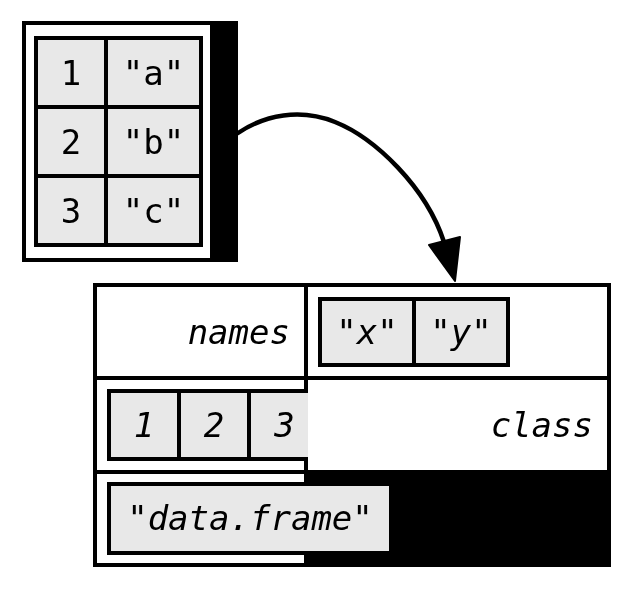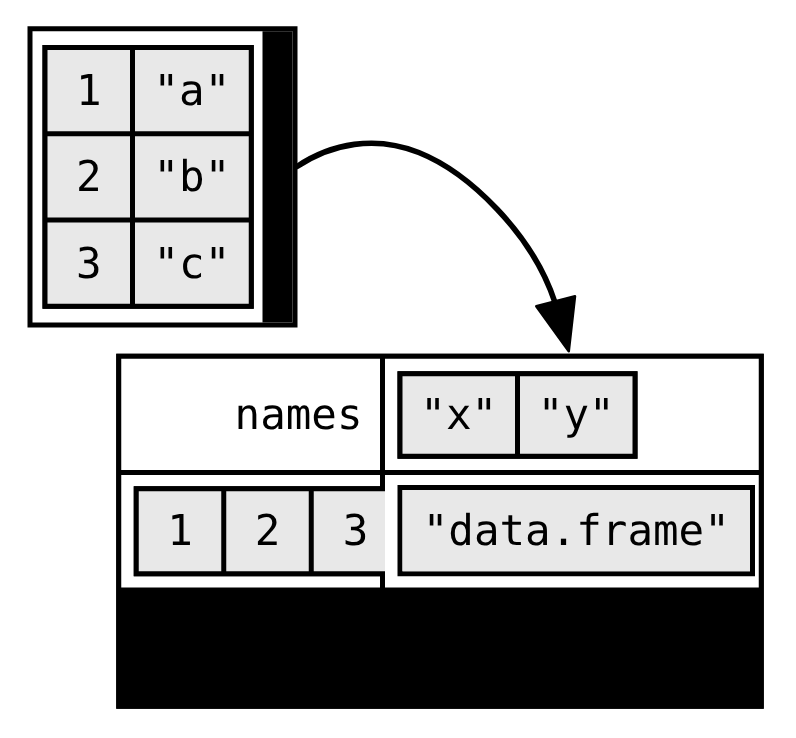--- a/index.html
+++ b/index.html
@@ -60,20 +60,21 @@
   .attr-table {
     position: absolute;
     left: 93px; top: 283px;
     width: 518px; height: 284px;
     border: 4px solid #000;
     background: #000;
     display: grid;
     grid-template-columns: 207px 1fr;
     grid-template-rows: 1fr 1fr 1fr;
     gap: 4px;
+    font-style: italic;
   }
   .attr-label {
     background: #ffffff;
     display: flex;
     align-items: center;
     justify-content: flex-end;
     padding-right: 14px;
     font-size: 34px;
   }
   .attr-value {
@@ -125,20 +126,21 @@
     </div>
 
     <div class="attr-value">
       <div class="mini mini-rownames">
         <div class="cell">1</div>
         <div class="cell">2</div>
         <div class="cell">3</div>
       </div>
     </div>
 
+    <div class="attr-label">class</div>
     <div class="attr-value">
       <div class="mini mini-class">
         <div class="cell">"data.frame"</div>
       </div>
     </div>
 
   </div>
 </div>
 
 </body></html>

